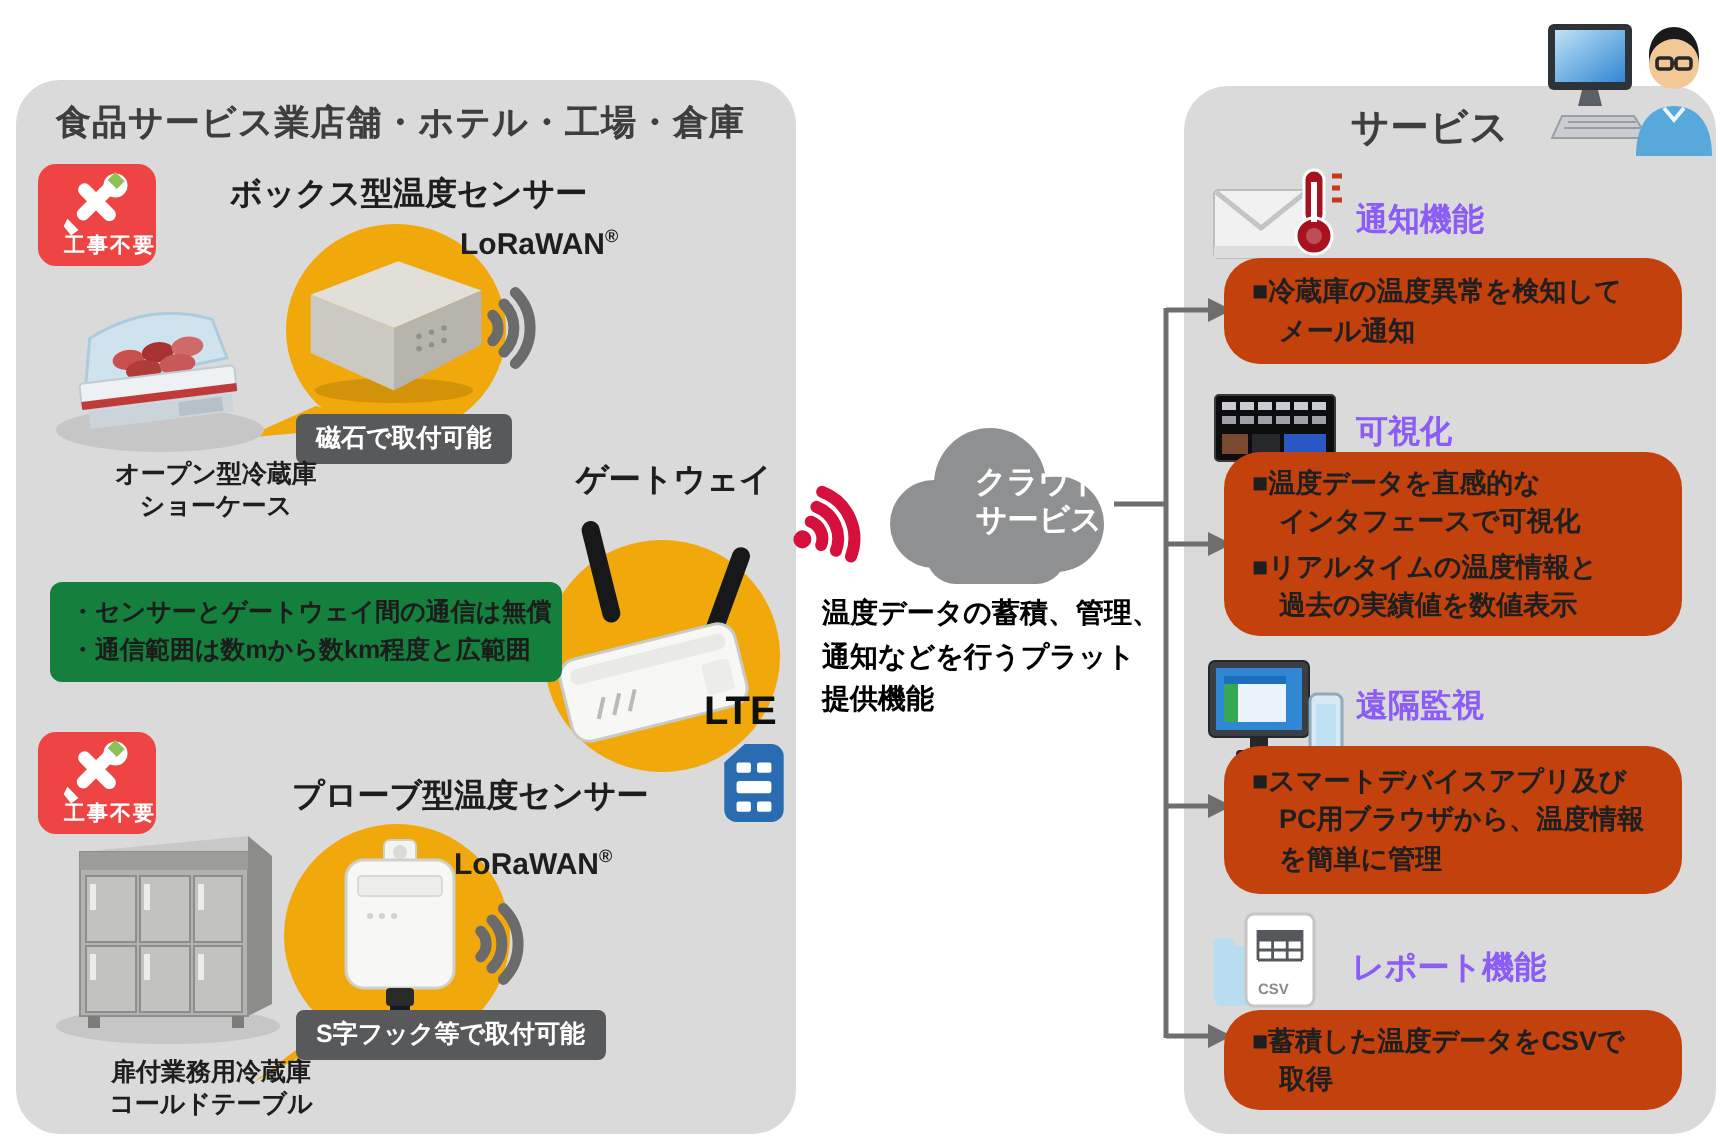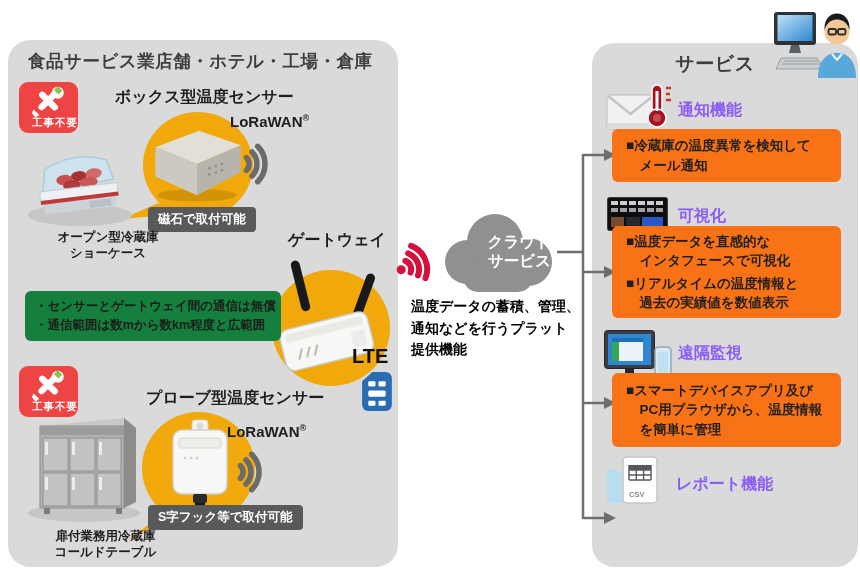--- a/index.html
+++ b/index.html
@@ -20,21 +20,21 @@
   .caption{position:absolute;font-size:12.5px;line-height:1.3;text-align:center;color:#1e1e1e;
            white-space:pre-line;z-index:3;}
   .lorawan{position:absolute;font-size:15px;color:#1e1e1e;white-space:nowrap;z-index:3;}
   .lorawan sup{font-size:9px;}
   .info-box{position:absolute;background:#15803d;border-radius:6px;padding:6px 10px;z-index:3;}
   .info-line{font-size:12.5px;color:#1c1c1c;line-height:1.5;white-space:nowrap;}
   .cloud-label{position:absolute;color:#fff;font-size:15.5px;line-height:1.25;text-align:right;
                white-space:pre-line;z-index:3;font-family:Liberation Serif, serif;}
   .cloud-desc{position:absolute;font-size:14px;color:#000;line-height:1.55;white-space:pre-line;z-index:3;}
   .feature-label{position:absolute;font-size:16px;color:#8b5cf6;white-space:nowrap;z-index:3;}
-  .orange-box{position:absolute;background:#f97316;border-radius:6px;padding:6px 10px 6px 14px;
+  .orange-box{position:absolute;background:#c2410c;border-radius:18px;padding:6px 10px 6px 14px;
               z-index:3;display:flex;flex-direction:column;justify-content:center;gap:4px;}
   .bullet{font-size:13.5px;color:#1f1f1f;line-height:1.42;white-space:pre-line;
           text-indent:-1em;padding-left:1em;}
   .lte{position:absolute;font-size:20px;color:#0f0f0f;z-index:4;white-space:nowrap;}
   svg{display:block;}
 </style>
 </head>
 <body>
 
 <div id="stage">
@@ -352,14 +352,18 @@
     <rect x="2" y="18" width="30" height="30" rx="4" fill="#b8ddf0"></rect>
     <rect x="18" y="2" width="34" height="46" rx="4" fill="#ffffff" stroke="#c6c6c6" stroke-width="1.5"></rect>
     <rect x="24" y="10" width="22" height="5" fill="#55585c"></rect>
     <g stroke="#55585c" stroke-width="1.4" fill="none">
       <path d="M24,15 h22 M24,20 h22 M24,25 h22"></path>
       <path d="M24,10 v15 M31.3,10 v15 M38.6,10 v15 M46,10 v15"></path>
     </g>
     <text x="24" y="42" font-size="7.5" fill="#8a8a8a" font-family="Liberation Sans, DejaVu Sans, sans-serif" font-weight="bold">CSV</text>
   </svg>
   <div class="feature-label" style="left:676px;top:474px;">レポート機能</div>
+  <div class="orange-box" style="left:612px;top:505px;width:205px;height:38px;">
+    <div class="bullet">■蓄積した温度データをCSVで
+取得</div>
+  </div>
 
 </div>
 
 </body></html>

